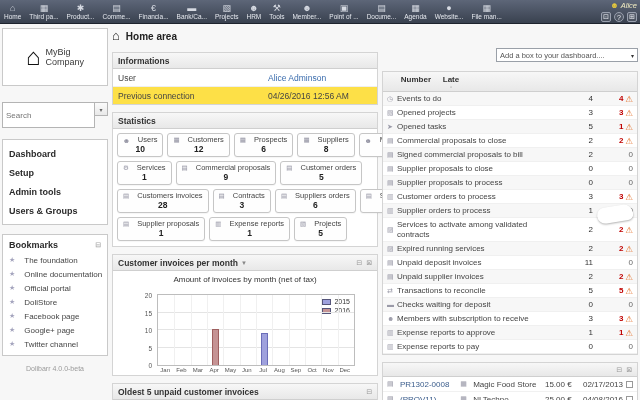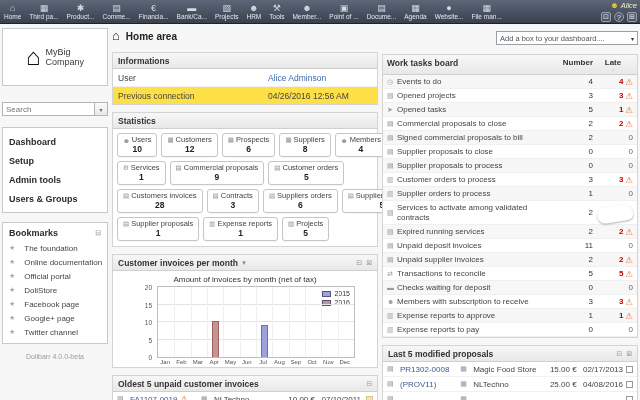--- a/index.html
+++ b/index.html
@@ -15,21 +15,21 @@
   .user-chip .uicon{color:#e5c83d;font-size:8px;font-style:normal}
   .tb-icons{display:flex;gap:3px}
   .tb-icons span{width:10px;height:10px;display:flex;align-items:center;justify-content:center;color:#eceef3;border:1px solid #99a0ae;border-radius:2px;font-size:7px;cursor:pointer;background:rgba(255,255,255,.08)}
   .tb-icons .help-btn{border-radius:50%}
   
   .sidebar{position:absolute;left:2px;top:28px;width:106px}
   .logo-box{background:#fff;border:1px solid #c9c9c9;height:58px;display:flex;align-items:center;justify-content:center;gap:5px;margin-bottom:16px;cursor:pointer}
   .logo-house{font-size:24px;line-height:24px;color:#111}
   .logo-text{font-size:9px;font-weight:normal;color:#3a3a3a;line-height:10px}
   .search-row{display:flex;margin-bottom:11px}
-  .search-input{flex:1;min-width:0;height:14px;border:1px solid #b4b4b4;font-size:8px;padding:0 3px;color:#555;background:#fff;font-family:inherit}
+  .search-input{flex:1;min-width:0;height:26px;border:1px solid #b4b4b4;font-size:8px;padding:0 3px;color:#555;background:#fff;font-family:inherit}
   .search-btn{width:13px;height:14px;border:1px solid #b4b4b4;border-left:none;background:linear-gradient(#fbfbfb,#e9e9e9);font-size:6px;color:#666;display:flex;align-items:center;justify-content:center;cursor:pointer}
   .side-box{background:#fff;border:1px solid #c9c9c9;padding:4px 6px;margin-bottom:9px}
   .side-menu-item{font-size:9px;font-weight:bold;color:#2b2b2b;padding:4.5px 0;cursor:pointer;white-space:nowrap}
   .bm-header{display:flex;align-items:center;font-size:9px;font-weight:bold;color:#2b2b2b;padding:1px 0 3px}
   .bm-header .hic{margin-left:auto;color:#aaa;font-size:7px;cursor:pointer}
   .bm-item{font-size:8px;color:#454545;padding:2.5px 0;display:flex;align-items:center;gap:9px;cursor:pointer;white-space:nowrap}
   .bm-star{color:#a4a4bd;font-size:7px}
   .version{font-size:7px;color:#9a9a9a;text-align:center;margin-top:3px}
   
   .box{background:#fff;border:1px solid #d4d4d4;margin-bottom:7px}
@@ -40,64 +40,64 @@
   .mid{position:absolute;left:112px;top:28px;width:266px}
   .page-title{display:flex;align-items:center;gap:6px;font-size:10px;font-weight:bold;color:#222;margin:2px 0 10px}
   .page-title .ph{font-size:13px;line-height:12px;color:#111}
   .info-row{display:flex;font-size:8.5px;border-bottom:1px solid #efefef;padding:3.5px 5px}
   .info-row:last-child{background:#fde047;border-bottom:none}
   .info-label{width:150px;color:#444}
   .info-value{color:#444}
   .info-value.is-link{color:#3a6cad;cursor:pointer}
   .stat-row{display:flex;gap:4px;padding:2px 4px}
   .stat-box{border:1px solid #c6c6c6;border-radius:3px;background:#fefefe;padding:1px 5px 2px;text-align:center;font-size:7.5px;color:#454545;display:flex;flex-direction:column;align-items:center;cursor:pointer;box-shadow:0 1px 1px rgba(0,0,0,.04)}
-  .stat-top{display:flex;align-items:flex-end;gap:2px;white-space:nowrap}
+  .stat-top{display:flex;align-items:flex-end;gap:8px;white-space:nowrap}
   .stat-icon{font-size:6.5px;color:#8f8f9f}
   .stat-value{font-weight:bold;font-size:8.5px;color:#222;line-height:10px}
   
   .chart-body{padding:4px 4px 2px}
-  .chart-title{text-align:center;font-size:8px;color:#333;margin-bottom:2px}
+  .chart-title{text-align:center;font-size:8px;color:#333;margin-bottom:10px}
   .chart-area{position:relative;width:224px;margin:0 auto}
   #plot{position:relative;margin-left:24px;width:198px;height:72px;border:1px solid #bdbdbd;background:#fff;overflow:hidden}
   .gline{position:absolute;left:0;right:0;height:1px;background:#e4e4e4}
   .vline{position:absolute;top:0;bottom:0;width:1px;background:#f0f0f0}
   .bar{position:absolute;bottom:0;width:7px;border:1px solid;border-bottom:none}
   #ylabels{position:absolute;left:0;top:0;width:22px;height:72px}
   .ylab{position:absolute;right:3px;font-size:6.5px;color:#555}
   #xlabels{display:flex;margin-left:24px;width:198px;font-size:6px;color:#555;margin-top:1px}
   .xlab{text-align:center;white-space:nowrap;overflow:hidden}
   #legend{position:absolute;top:3px;right:4px}
   .lg-row{display:flex;align-items:center;gap:3px;margin-bottom:2px;font-size:7px;color:#333}
   .lg-swatch{width:9px;height:6px;border:1px solid #55557a;display:inline-block}
   
   .drow{display:flex;align-items:center;font-size:8px;color:#444;border-bottom:1px solid #f1f1f1;padding:2px 4px;min-height:15px}
   .cell-icon{width:10px;color:#9a9aa8;font-size:7px;flex:none}
   .ref-text{color:#3b5d8c;cursor:pointer;white-space:nowrap}
   .warn{color:#e2661a;font-size:8.5px;line-height:8px}
   .chk{width:7px;height:7px;border:1px solid #999;background:#fff;flex:none;cursor:pointer}
   
   .rightcol{position:absolute;left:382px;top:28px;width:256px}
-  .addbox-row{display:flex;justify-content:flex-end;margin:3px 0 9px}
+  .addbox-row{display:flex;justify-content:flex-end;margin:20px 0 9px}
   .addbox-select{width:142px;height:14px;border:1px solid #9aa0a8;background:#fff;font-size:7.5px;color:#555;display:flex;align-items:center;justify-content:space-between;padding:0 3px;cursor:pointer}
   .addbox-select .arr{color:#333;font-size:6px}
   .tasks-header{background:linear-gradient(#f7f7f7,#e8e8e8);border-bottom:1px solid #cfcfcf;display:flex;align-items:flex-start;padding:3px 4px 1px}
   .th-label{flex:1;font-size:8.5px;font-weight:bold;color:#333}
   .th-num{width:44px;text-align:right;font-size:8px;font-weight:bold;color:#333}
   .th-late{width:40px;display:flex;flex-direction:column;align-items:center;font-size:8px;font-weight:bold;color:#333}
   .th-late .sort-ic{font-size:6px;color:#aaa;font-weight:normal}
   .trow{display:flex;align-items:center;font-size:8px;color:#444;border-bottom:1px solid #f0f0f0;padding:1.5px 4px}
   .trow:nth-child(odd){background:#f7f7f7}
   .tlabel{flex:1;padding-right:2px;line-height:10px;cursor:pointer}
   .tnum{width:34px;text-align:right;color:#333}
   .tlate{width:40px;display:flex;justify-content:flex-end;align-items:center;gap:2px}
   .late-bad{color:#c00000;font-weight:bold}
   .late-ok{color:#666}
   .prow .p-ref{width:76px;display:flex;align-items:center;gap:3px}
   .prow .p-comp{width:88px;display:flex;align-items:center;gap:3px}
-  .prow .p-amt{width:38px;text-align:center}
+  .prow .p-amt{width:38px;text-align:left}
   .prow .p-date{width:46px;text-align:right;padding-right:3px}
   .prow .p-chk{flex:1;display:flex;justify-content:flex-end}
   .urow .u-ref{width:84px;display:flex;align-items:center;gap:3px}
   .urow .u-comp{width:72px;display:flex;align-items:center;gap:3px}
   .urow .u-amt{width:42px;text-align:right}
   .urow .u-date{width:48px;text-align:right;padding-right:2px}
   .urow .u-st{flex:1;display:flex;justify-content:flex-end}
   .status-dot{width:7px;height:7px;background:#f3e3b0;border:1px solid #d9c684}
   
   .cursor-art{position:absolute;left:597px;top:206px;width:36px;height:16px;background:#fff;border-radius:9px 11px 7px 10px;box-shadow:0 1px 2px rgba(0,0,0,.3);transform:rotate(-9deg);z-index:8}
@@ -531,21 +531,20 @@
 <div class="rightcol">
   <div class="addbox-row">
     <div class="addbox-select">
       <span>Add a box to your dashboard....</span>
       <span class="arr">▾</span>
     </div>
   </div>
 
   <div class="box">
     <div class="tasks-header">
-      <span class="th-label">Work tasks board</span>
       <span class="th-num">Number</span>
       <span class="th-late">
         <span>Late</span>
         <span class="sort-ic">▫</span>
       </span>
     </div>
     <div>
 
         <div class="trow">
           <span class="cell-icon">◷</span>
@@ -735,21 +734,20 @@
           <span class="tlate">
 
             <span class="late-ok">0</span>
           </span>
         </div>
       </div>
   </div>
 
   <div class="box">
     <div class="box-header">
-      <span>Last 5 modified proposals</span>
       <span class="hicons">
         <span>⊟</span>
         <span>⊠</span>
       </span>
     </div>
     <div>
 
         <div class="drow prow">
           <span class="p-ref">
             <span class="cell-icon">▤</span>

